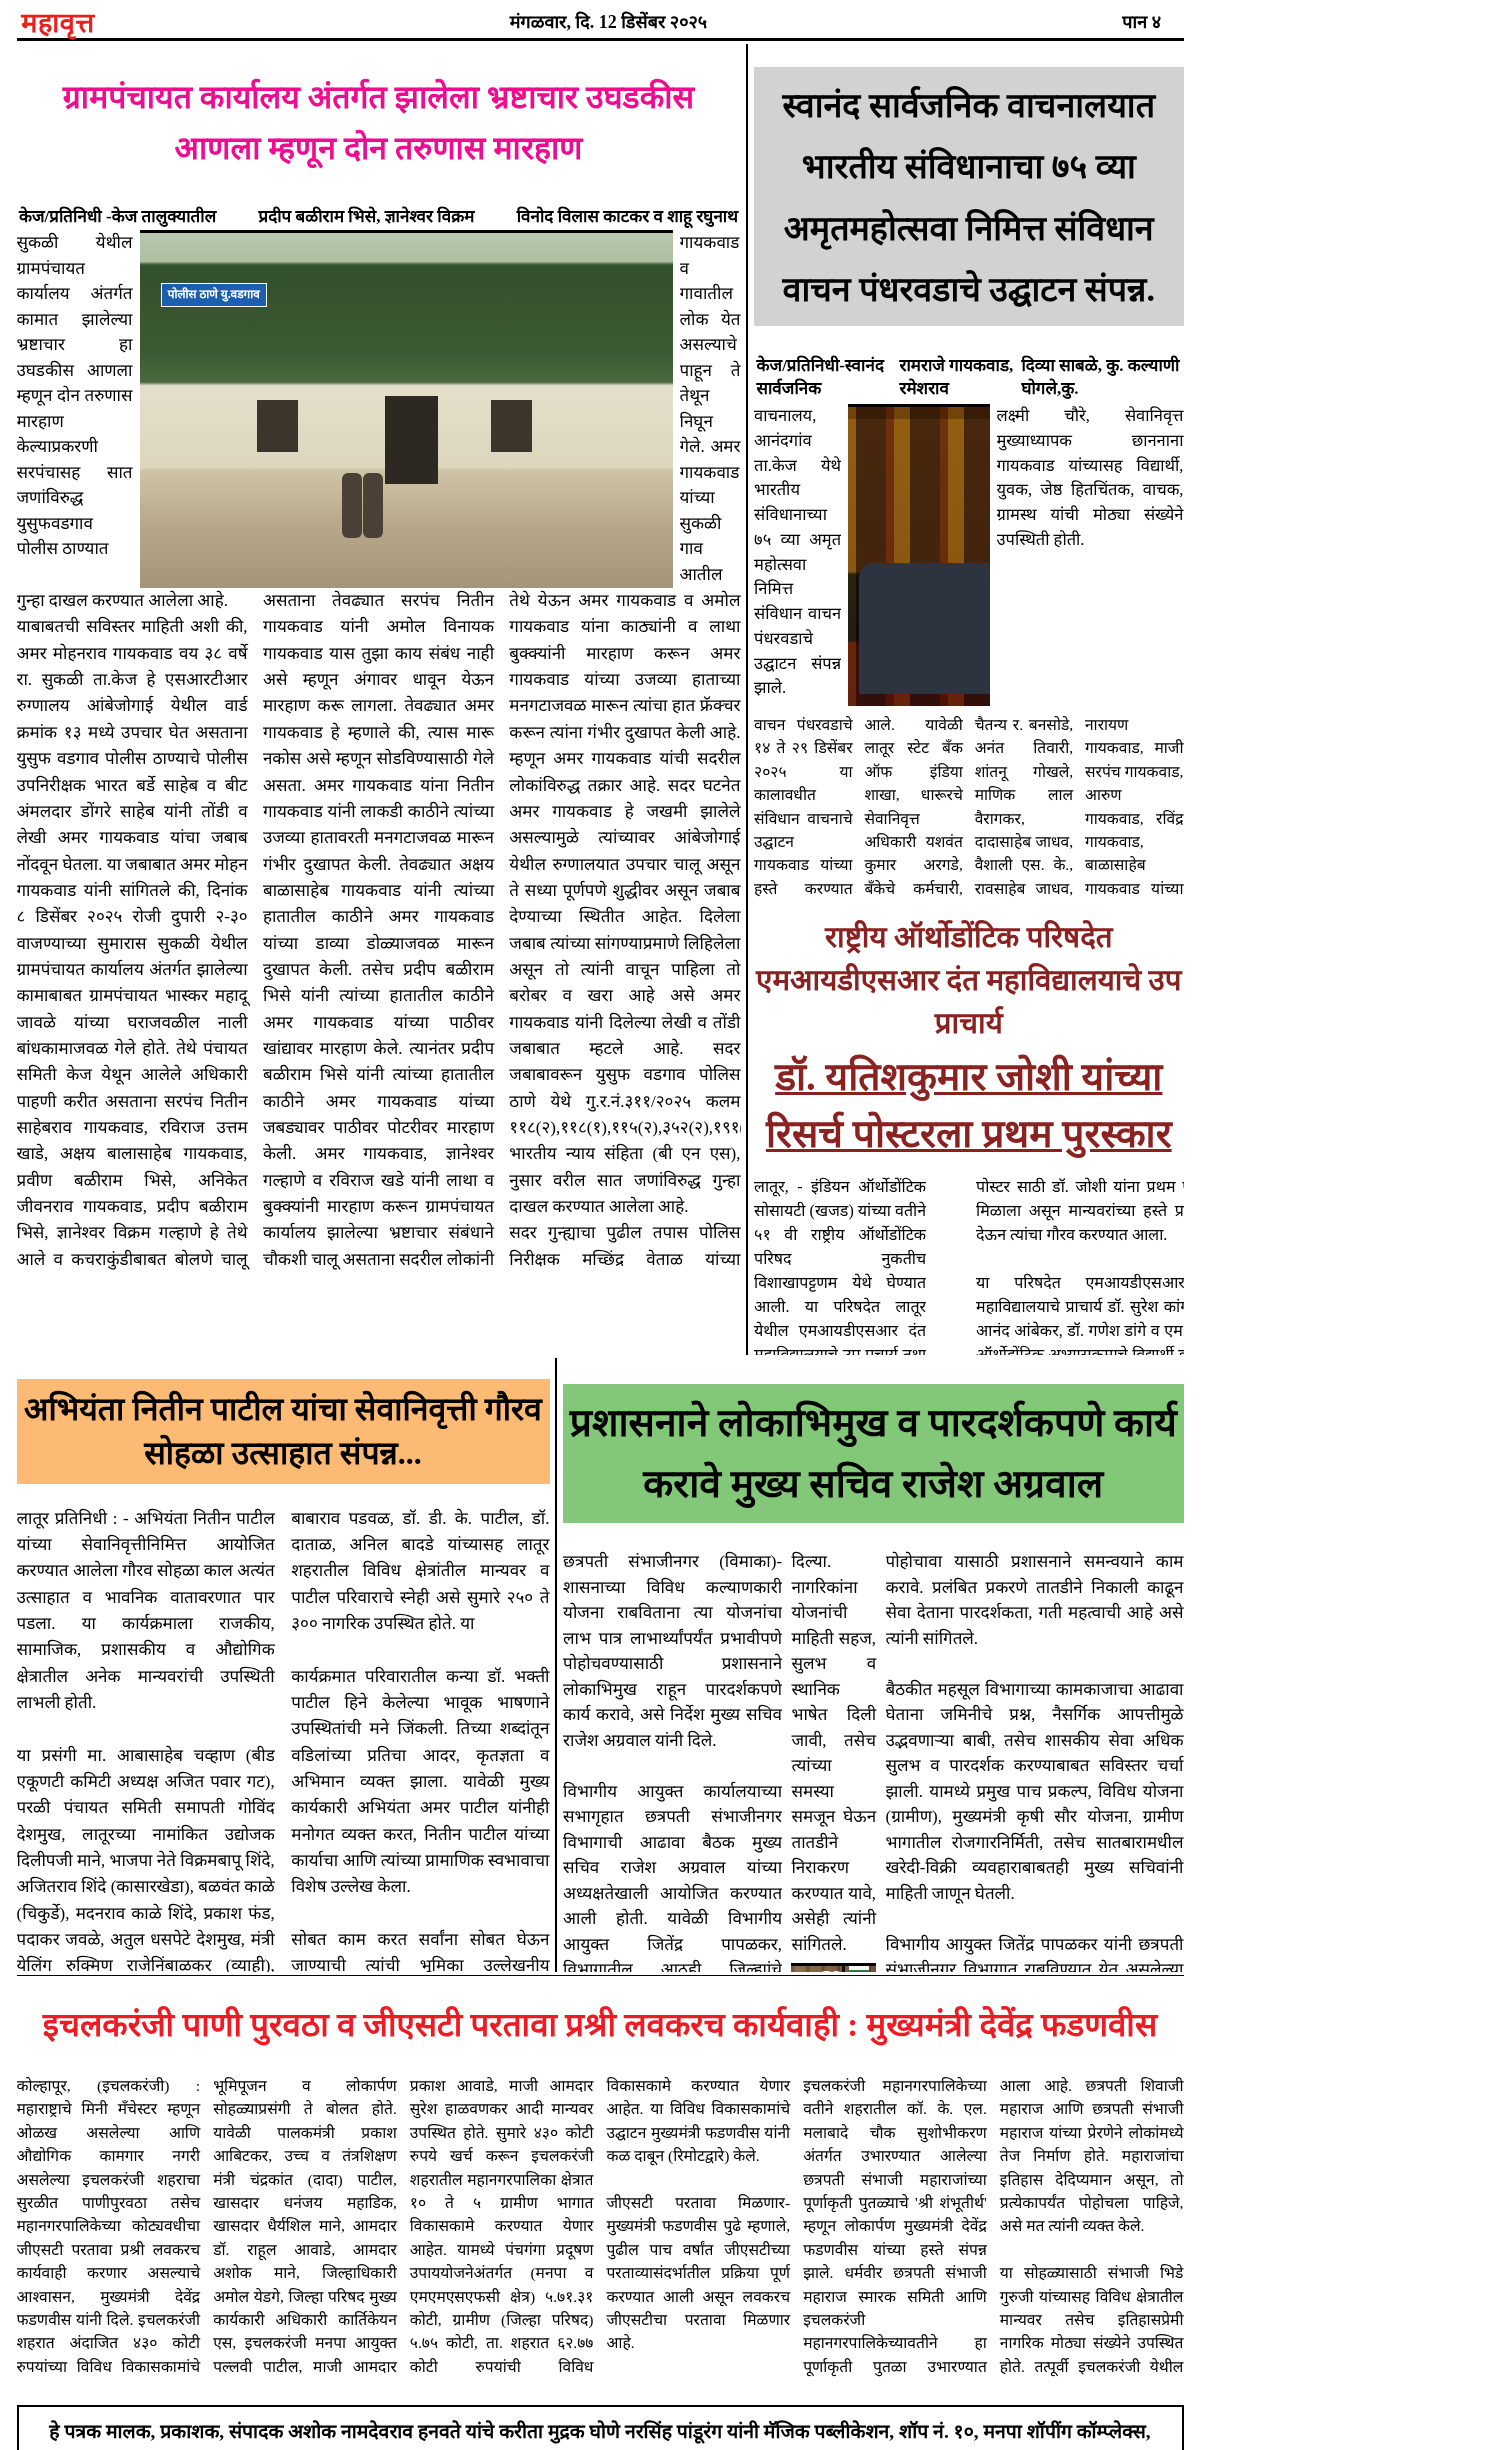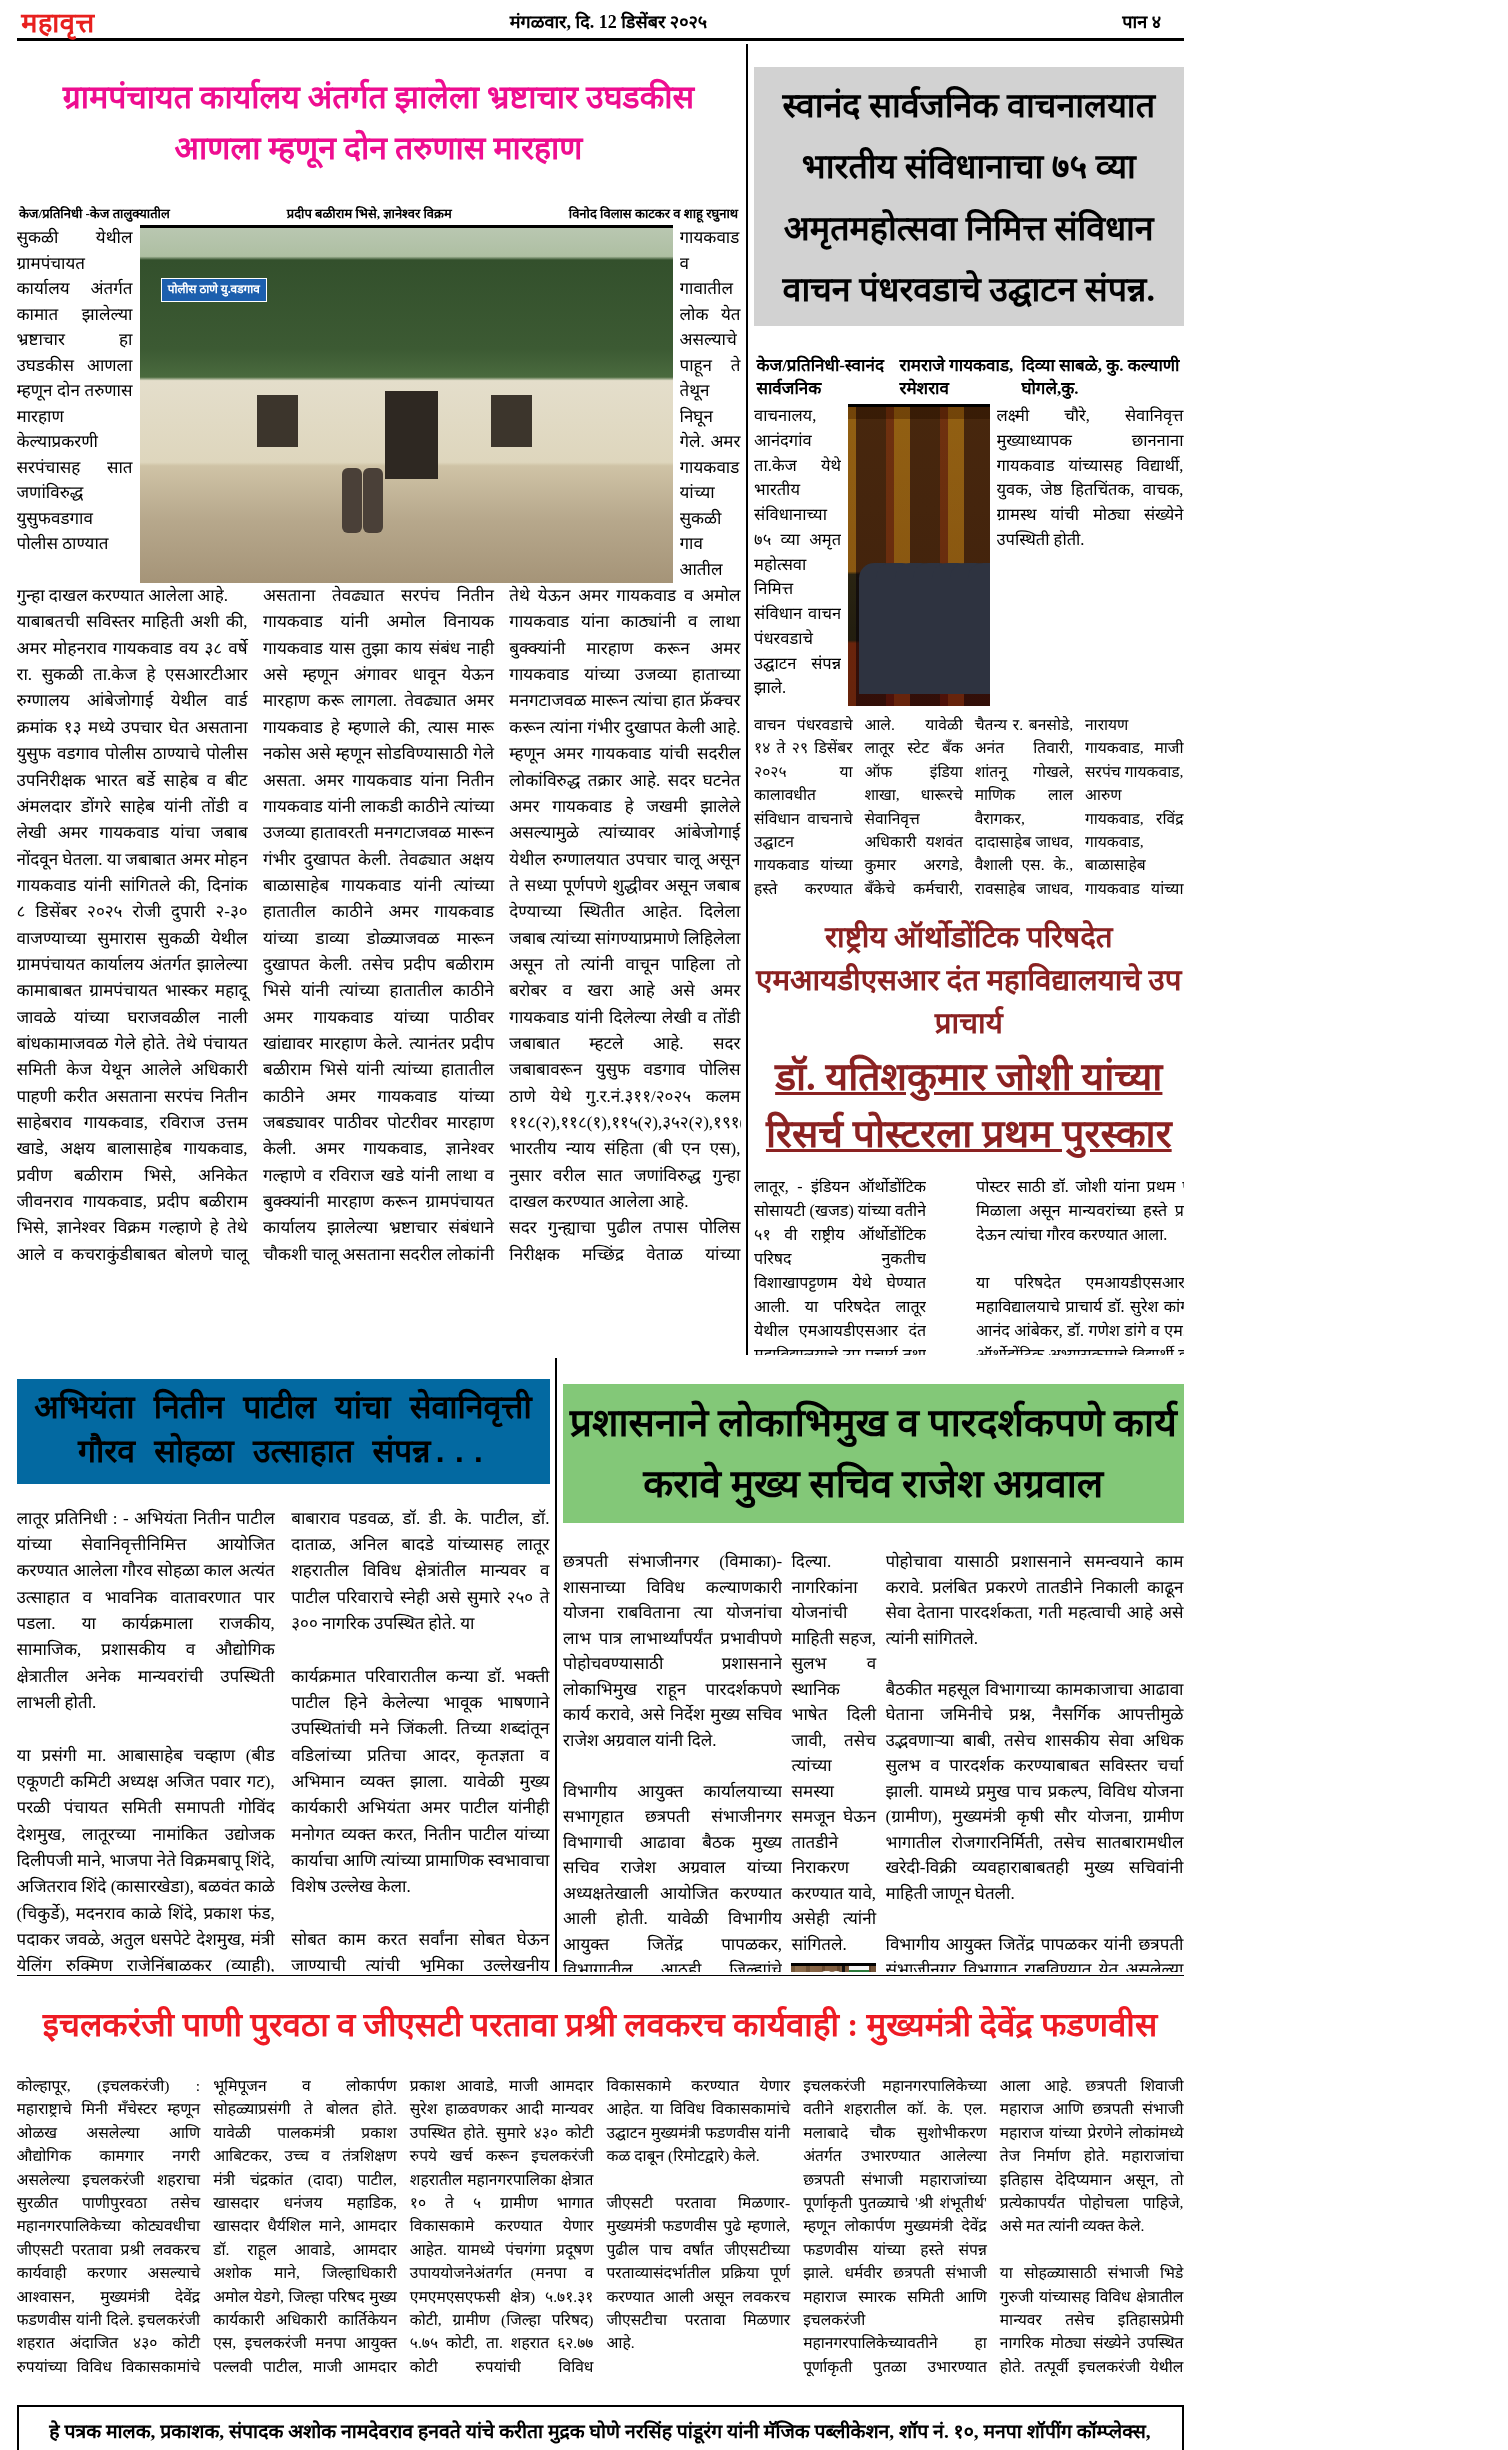--- a/index.html
+++ b/index.html
@@ -17,21 +17,21 @@
   .body-text{font-size:17px;line-height:1.55;text-align:justify;}
   .vdiv{width:1.8px;background:#000;align-self:stretch;margin:0 5.9px;}
   .hrule{border-top:1.8px solid #000;margin:3.5px 0;}
 
   
   .top{display:flex;margin-top:3.5px;height:1311px;overflow:hidden;}
   .a1{width:724px;flex:none;}
   .right-stack{flex:1;min-width:0;display:flex;flex-direction:column;}
 
   .headline1{color:#ee0d90;font-size:32px;font-weight:bold;text-align:center;line-height:1.62;padding:5.9px 0 3.5px 0;}
-  .a1-byline{font-size:13px;font-weight:bold;display:flex;justify-content:space-between;padding:3.5px 2.4px;}
+  .a1-byline{font-size:17px;font-weight:bold;display:flex;justify-content:space-between;padding:3.5px 2.4px;}
   .a1-photo-row{display:flex;gap:7px;height:358px;}
   .side-col{font-size:17px;line-height:1.5;text-align:justify;overflow:hidden;}
   .a1-left{width:116px;flex:none;}
   .a1-right{width:61px;flex:none;}
   .photo{position:relative;overflow:hidden;border-top:3.5px solid #000;}
   .photo1{flex:1;background:
     linear-gradient(180deg,#b9c7b1 0%,#aebfa2 8%,#33502c 9%,#3c5a33 34%,#4a6a3e 42%,#e4decb 43%,#ded6bd 66%,#cfc3a6 67%,#b7a88c 82%,#a59478 100%);}
   .p1-win{position:absolute;background:#3c352c;width:41px;height:52px;top:47%;}
   .p1-door{position:absolute;background:#2e2822;width:53px;height:88px;top:46%;left:46%;}
   .p1-sign{position:absolute;top:14%;left:4%;background:#1c5fae;color:#fff;font-size:11.8px;font-weight:bold;padding:3.5px 5.9px;border:1.2px solid #fff;line-height:1.3;text-align:center;}
@@ -57,21 +57,21 @@
   .a3-body{display:flex;gap:25px;margin-top:9.4px;height:455px;overflow:hidden;}
   .a3-left{width:172px;flex:none;font-size:16px;}
   .a3-right{width:251px;flex:none;font-size:16px;}
   .photo3{flex:1;border-top:none;background:linear-gradient(90deg,#2e6e9e 0%,#9fb6c4 6%,#d8dadc 10%,#dcdedf 88%,#a8bac6 94%,#2e6e9e 100%);}
   .p3-person{position:absolute;bottom:12%;border-radius:17.7px 17.7px 0 0;}
   .p3-head{position:absolute;border-radius:50%;background:#6b4a33;width:33px;height:33px;}
 
   
   .mid{display:flex;height:614px;overflow:hidden;margin-top:2.4px;}
   .a4{width:533px;flex:none;}
-  .headline4{background:#0369a1;color:#000;font-size:32px;font-weight:bold;text-align:center;line-height:1.35;padding:9.4px 2.4px;font-family:Liberation Mono, monospace;}
+  .headline4{background:#fdba74;color:#000;font-size:32px;font-weight:bold;text-align:center;line-height:1.35;padding:9.4px 2.4px;}
   .a4-body{margin-top:9px;height:507px;overflow:hidden;column-count:2;column-gap:16.5px;}
 
   .a5{flex:1;min-width:0;}
   .headline5{background:#83c878;color:#000;font-size:39px;font-weight:bold;text-align:center;line-height:1.55;padding:9.4px 4.7px;}
   .a5-body{display:flex;gap:9.4px;margin-top:8.3px;height:436px;overflow:hidden;}
   .a5-left{width:219px;flex:none;font-size:17px;}
   .a5-mid{flex:1;display:flex;flex-direction:column;}
   .a5-mid-top{font-size:17px;line-height:1.5;text-align:justify;margin-bottom:5.9px;}
   .photo4{flex:1;background:
     repeating-linear-gradient(90deg,rgba(0,0,0,0.15) 0 3.5px,rgba(255,255,255,0.05) 3.5px 15.3px),

